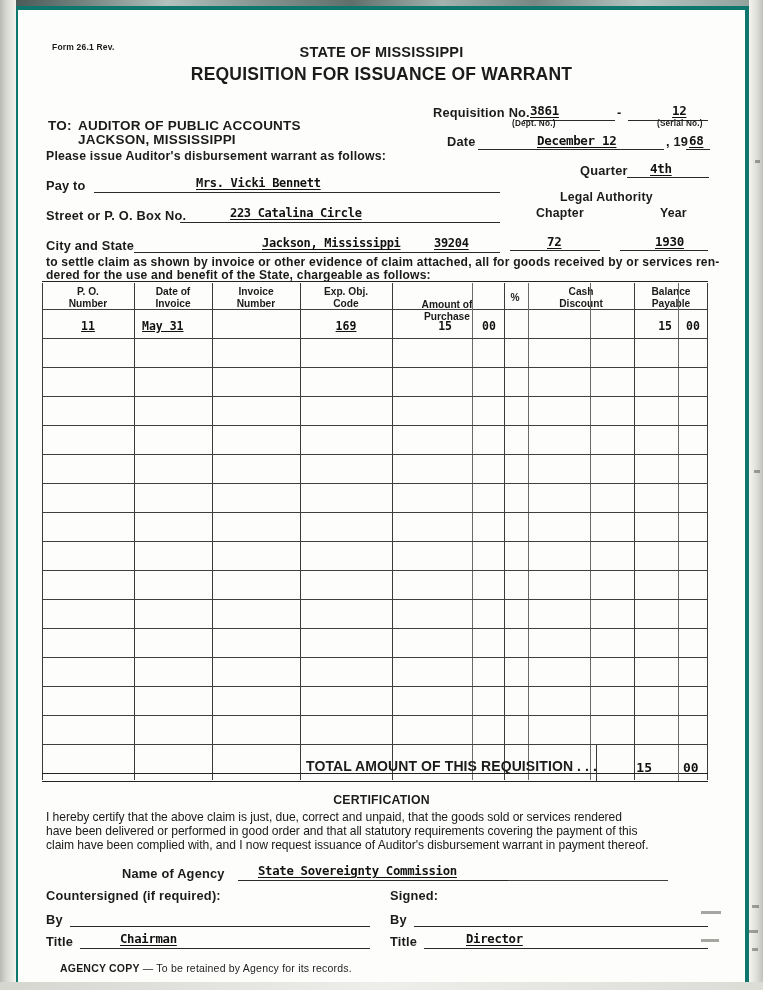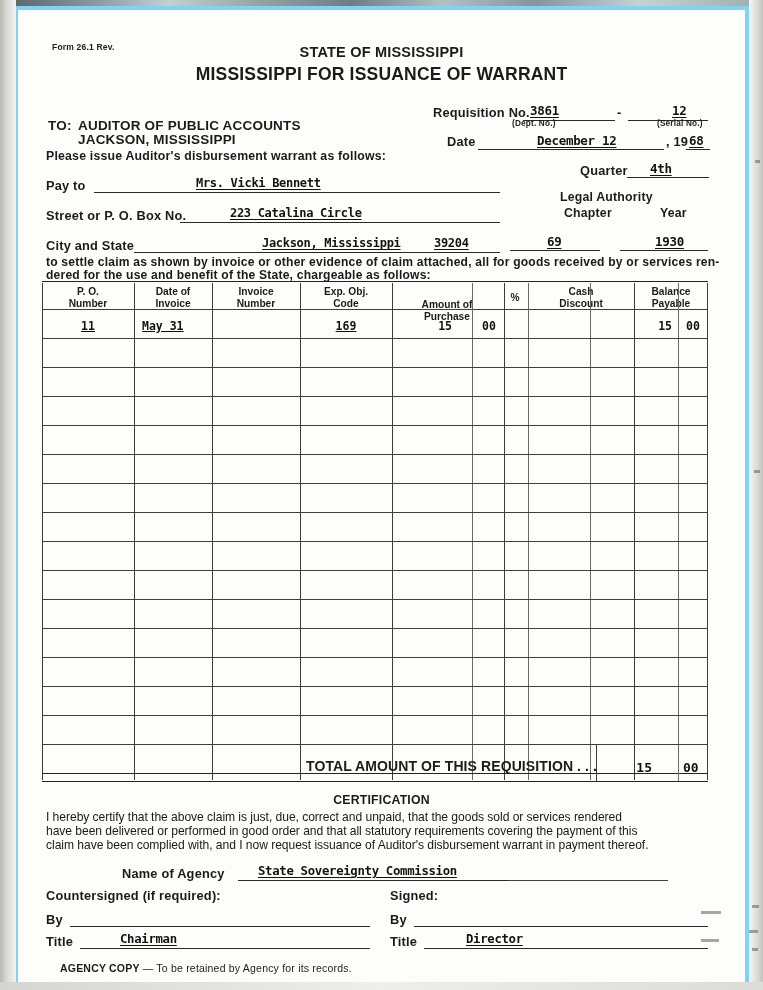--- a/index.html
+++ b/index.html
@@ -6,21 +6,21 @@
   body{
     width:763px;height:990px;
     background:#c9c9c4;
     font-family:"Liberation Sans", sans-serif;
     overflow:hidden;
   }
   
   #page{
     position:relative;
     width:763px;height:990px;
-    background:#7dd3fc;
+    background:#0f766e;
     box-sizing:border-box;
     text-decoration:underline;
   }
   #sheet{
     position:absolute;
     left:18px;top:10px;
     width:727px;height:972px;
     background:#fdfdfb;
     box-sizing:border-box;
   }
@@ -88,21 +88,21 @@
 
   #date-l{left:447px;top:134px;font-size:12.8px;}
   #date-v{left:537px;top:133px;font-size:12.5px;}
   #yr19{left:666px;top:134px;font-size:12.8px;}
   #yr-v{left:689px;top:133px;font-size:12.5px;}
 
   #qtr-l{left:580px;top:163px;font-size:12.8px;}
   #qtr-v{left:650px;top:161px;font-size:12.5px;}
 
   #la-title{left:560px;top:190px;font-size:12.3px;}
-  #la-ch{left:536px;top:206px;font-size:12.3px;margin-left:28px;}
+  #la-ch{left:536px;top:206px;font-size:12.3px;}
   #la-yr{left:660px;top:206px;font-size:12.3px;}
   #la-chv{left:547px;top:234px;font-size:12.5px;}
   #la-yrv{left:655px;top:234px;font-size:12.5px;}
 
   
   #table{position:absolute;left:42px;top:283px;width:666px;height:497px;}
   .thcell{position:absolute;text-align:center;font-size:10.2px;line-height:11.5px;color:#1b1b1b;font-weight:bold;top:3px;}
   .vline{position:absolute;top:0;width:0;border-left:1.1px solid #3b3b39;}
   .vlinesoft{position:absolute;top:0;width:0;border-left:1px solid #6a6a67;}
   .hline{position:absolute;left:0;width:666px;border-bottom:1.1px solid #3f3f3d;}
@@ -148,21 +148,21 @@
   <div class="speck" style="left:749px;top:930px;width:9px;height:3px;"></div>
   <div class="speck" style="left:752px;top:948px;width:6px;height:3px;"></div>
   <div class="speck" style="left:701px;top:911px;width:20px;height:3px;"></div>
   <div class="speck" style="left:701px;top:939px;width:18px;height:3px;"></div>
   <div class="speck" style="left:755px;top:160px;width:5px;height:3px;"></div>
   <div class="speck" style="left:754px;top:470px;width:6px;height:3px;"></div>
 
   <div class="abs printed" id="formno">Form 26.1 Rev.</div>
 
   <div class="abs printed" id="h-state">STATE OF MISSISSIPPI</div>
-  <div class="abs printed" id="h-title">MISSISSIPPI FOR ISSUANCE OF WARRANT</div>
+  <div class="abs printed" id="h-title">REQUISITION FOR ISSUANCE OF WARRANT</div>
 
   <div class="abs printed" id="to-label">TO:</div>
   <div class="abs printed" id="to-l1">AUDITOR OF PUBLIC ACCOUNTS</div>
   <div class="abs printed" id="to-l2">JACKSON, MISSISSIPPI</div>
   <div class="abs printed" id="please">Please issue Auditor's disbursement warrant as follows:</div>
 
   <div class="abs printed" id="req-l">Requisition No.</div>
   <div class="abs hand" id="req-dept">3861</div>
   <div class="ln" style="left:523px;top:120px;width:92px;"></div>
   <div class="abs printed" id="req-dash">-</div>
@@ -178,21 +178,21 @@
   <div class="abs hand" id="yr-v">68</div>
   <div class="ln" style="left:686px;top:149px;width:24px;"></div>
 
   <div class="abs printed" id="qtr-l">Quarter</div>
   <div class="abs hand" id="qtr-v">4th</div>
   <div class="ln" style="left:627px;top:177px;width:82px;"></div>
 
   <div class="abs printed" id="la-title">Legal Authority</div>
   <div class="abs printed" id="la-ch">Chapter</div>
   <div class="abs printed" id="la-yr">Year</div>
-  <div class="abs hand" id="la-chv">69</div>
+  <div class="abs hand" id="la-chv">72</div>
   <div class="ln" style="left:510px;top:250px;width:90px;"></div>
   <div class="abs hand" id="la-yrv">1930</div>
   <div class="ln" style="left:620px;top:250px;width:88px;"></div>
 
   <div class="abs printed fieldlabel" id="payto-l">Pay to</div>
   <div class="abs hand" id="payto-v">Mrs. Vicki Bennett</div>
   <div class="ln" style="left:94px;top:192px;width:406px;"></div>
 
   <div class="abs printed fieldlabel" id="street-l">Street or P. O. Box No.</div>
   <div class="abs hand" id="street-v">223 Catalina Circle</div>

